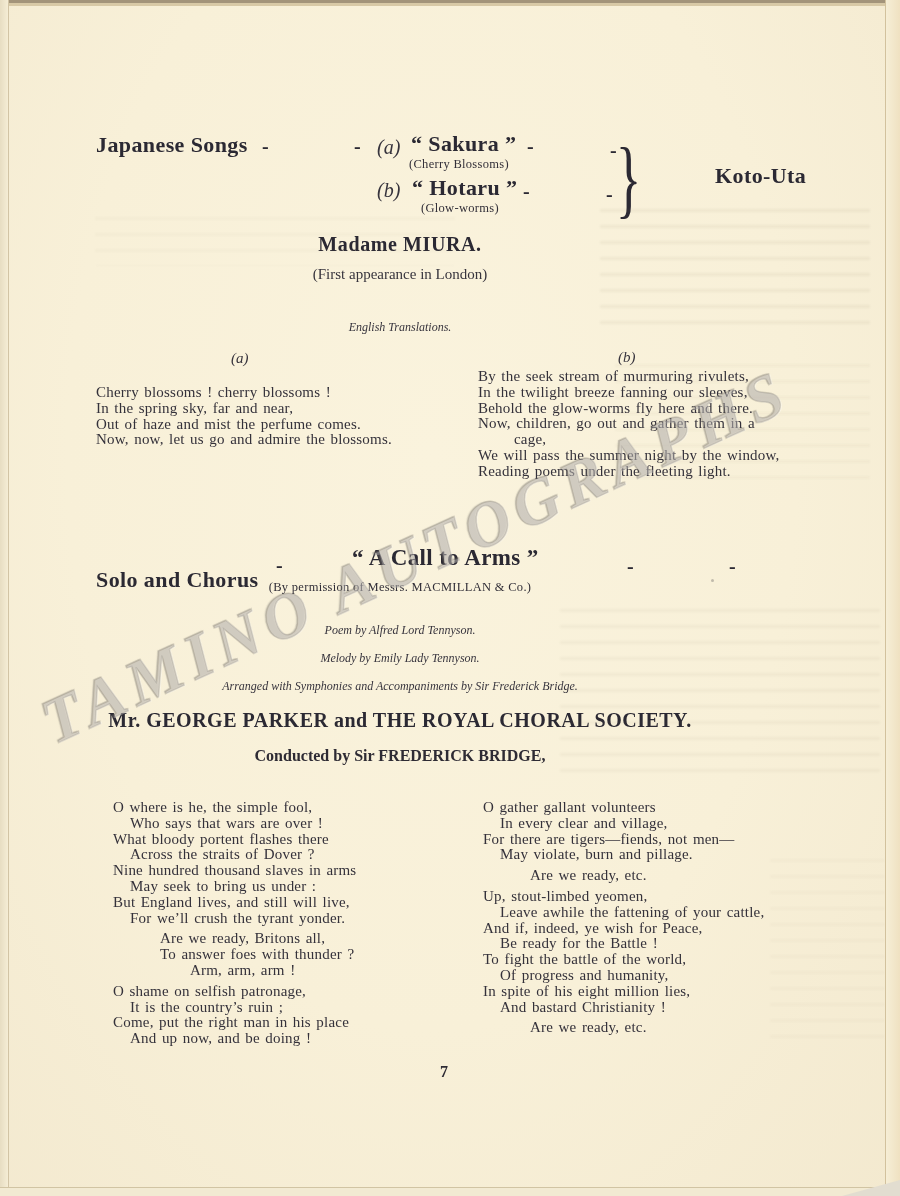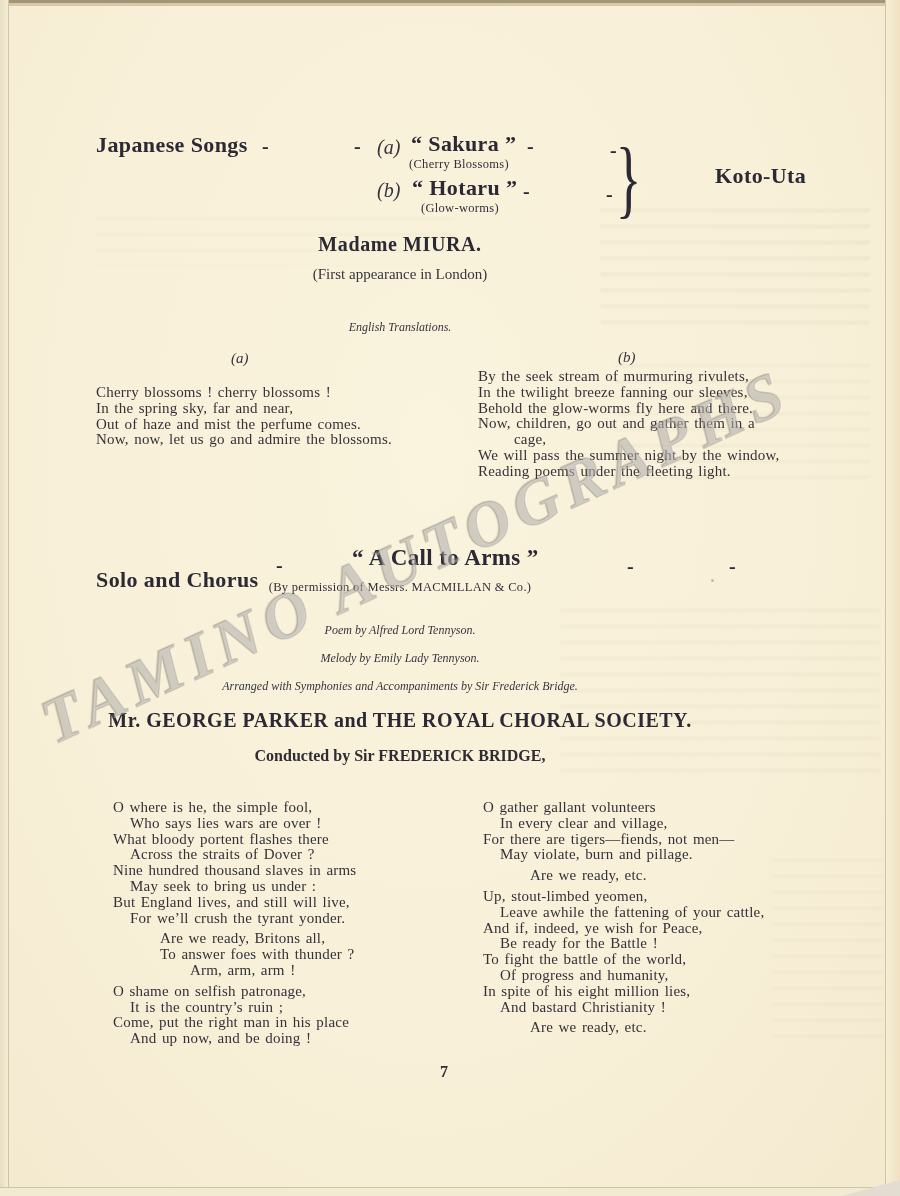--- a/index.html
+++ b/index.html
@@ -124,21 +124,21 @@
 
   <div class="center it fs17" style="top:624px;">Poem by Alfred Lord Tennyson.</div>
   <div class="center it fs17" style="top:652px;">Melody by Emily Lady Tennyson.</div>
   <div class="center it fs17" style="top:680px;">Arranged with Symphonies and Accompaniments by Sir Frederick Bridge.</div>
   <div class="center h fs20" style="top:709px;letter-spacing:.5px;">Mr. GEORGE PARKER and THE ROYAL CHORAL SOCIETY.</div>
   <div class="center fs16" style="top:747px;font-weight:bold;color:#2e2b34;">Conducted by Sir FREDERICK BRIDGE,</div>
 
   <div class="abs poem" style="left:113px;top:800px;width:350px;">
       <div class="stanza">
         <div class="line ind0">O where is he, the simple fool,</div>
-        <div class="line ind1">Who says lies wars are over !</div>
+        <div class="line ind1">Who says that wars are over !</div>
         <div class="line ind0">What bloody portent flashes there</div>
         <div class="line ind1">Across the straits of Dover ?</div>
         <div class="line ind0">Nine hundred thousand slaves in arms</div>
         <div class="line ind1">May seek to bring us under :</div>
         <div class="line ind0">But England lives, and still will live,</div>
         <div class="line ind1">For we’ll crush the tyrant yonder.</div>
       </div>
       <div class="stanza">
         <div class="line ind3">Are we ready, Britons all,</div>
         <div class="line ind3">To answer foes with thunder ?</div>

